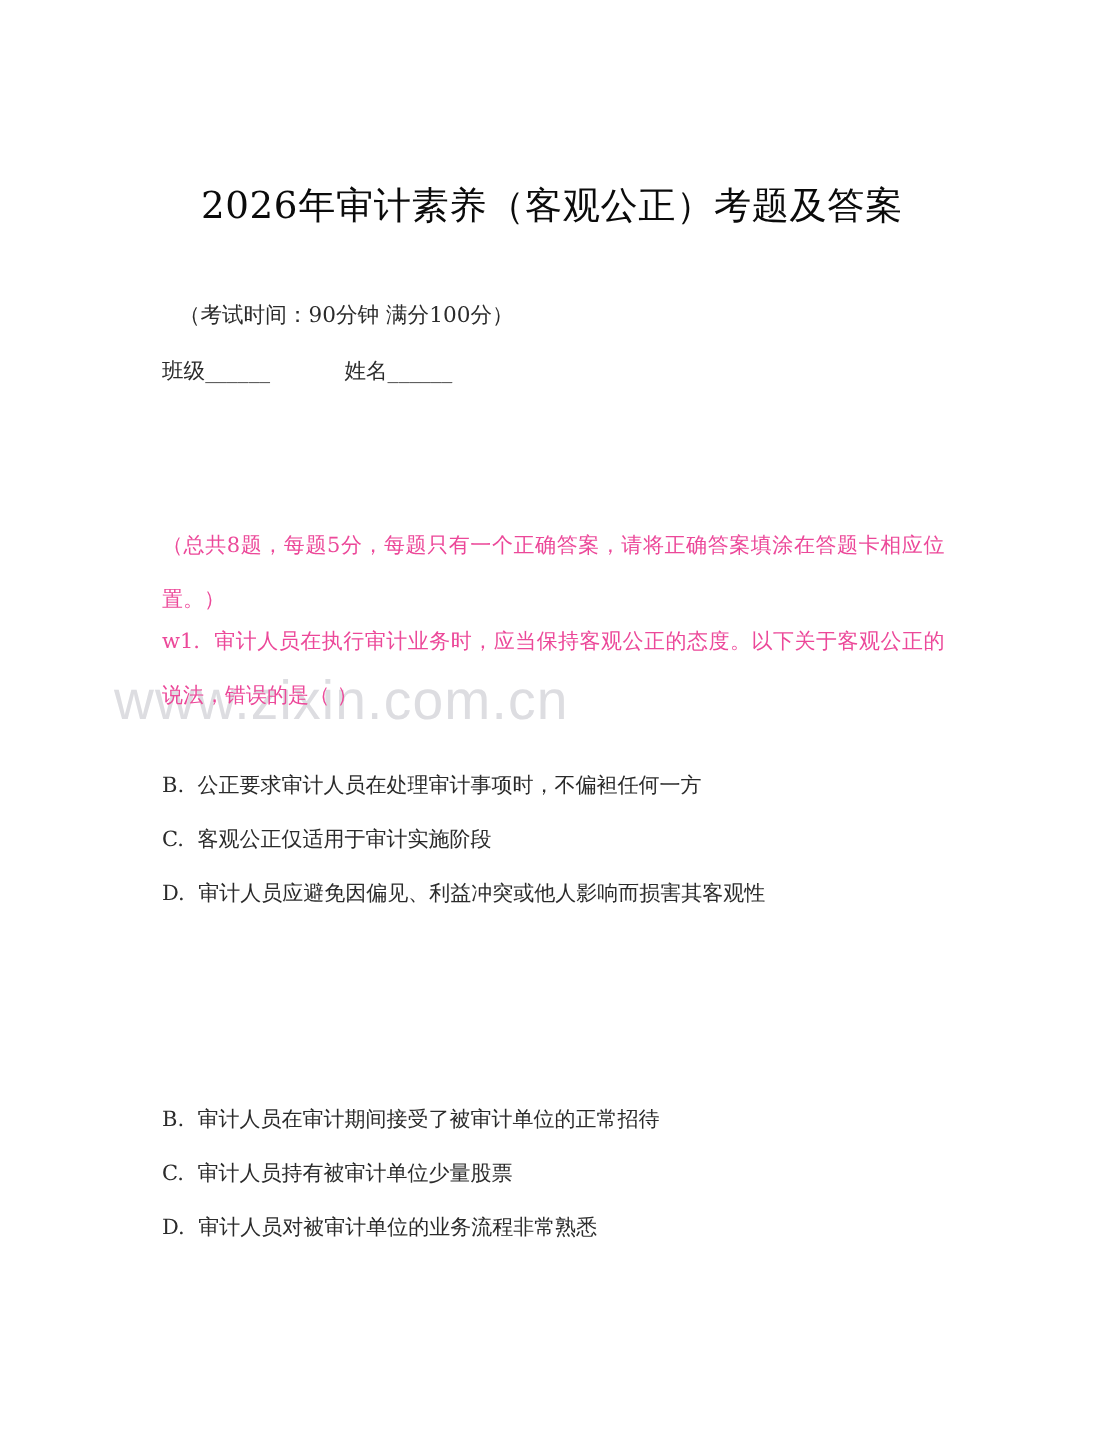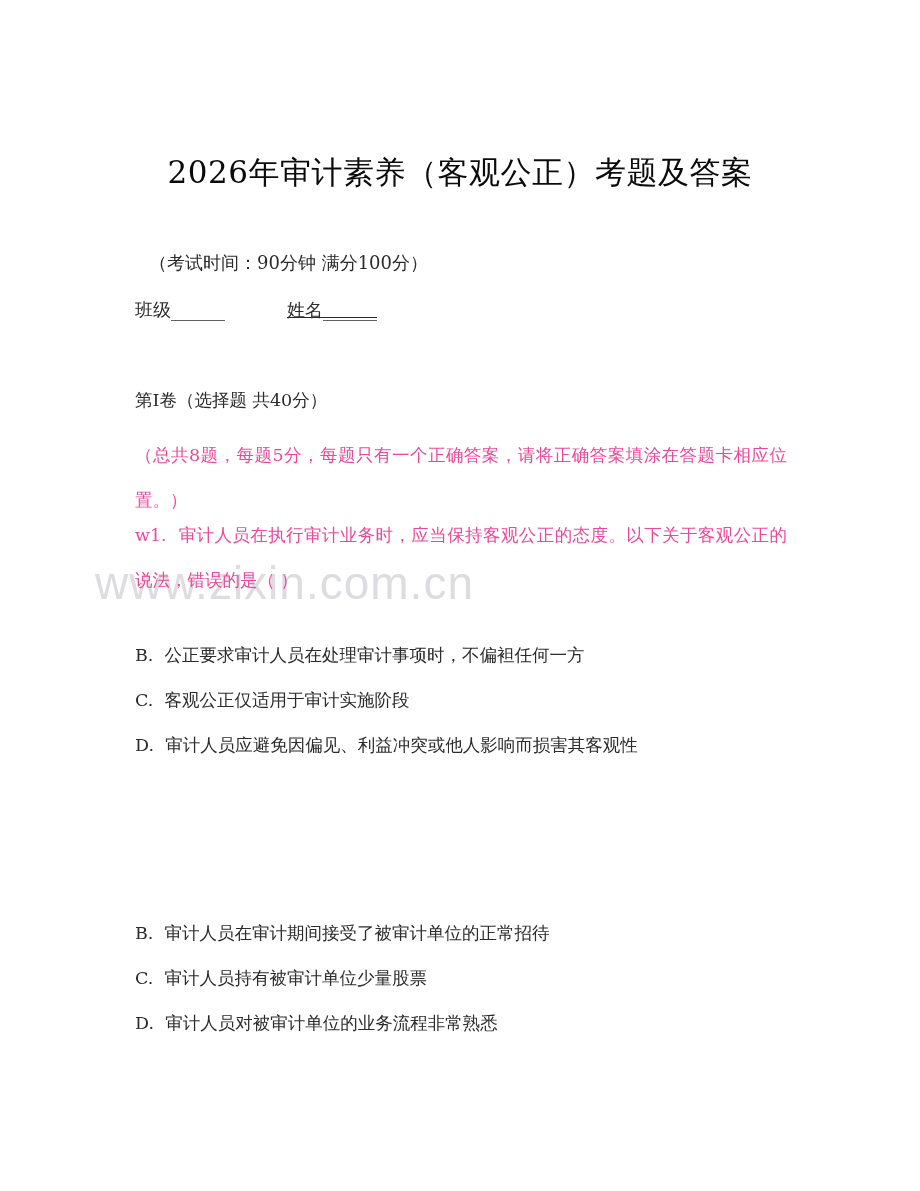--- a/index.html
+++ b/index.html
@@ -91,23 +91,22 @@
   <div class="watermark">www.zixin.com.cn</div>
 
   <div class="content">
 
     <div class="doc-title">2026年审计素养（客观公正）考题及答案</div>
 
     <div class="line meta-line" style="top:248px; left:14px;">（考试时间：90分钟        满分100分）</div>
 
     <div class="line meta-line blank-ul" style="top:295px; left:0px;">班级______</div>
 
-    <div class="line meta-line blank-ul" style="top:295px; left:152px;text-decoration:underline;">姓名______</div>
+    <div class="line meta-line blank-ul" style="top:295px; left:152px;">姓名______</div>
 
-    <div class="line" style="top:385px; left:0px;">第Ⅰ卷（选择题   共40分）</div>
 
     <div class="para" style="top:433px;">（总共8题，每题5分，每题只有一个正确答案，请将正确答案填涂在答题卡相应位置。）</div>
 
     <div class="para" style="top:513px;">
       <span>w1.</span><span>&nbsp;&nbsp;</span><span>审计人员在执行审计业务时，应当保持客观公正的态度。以下关于客观公正的说法，错误的是（   ）</span>
     </div>
 
     <div class="line" style="top:640px;">
       <span>B.</span><span>&nbsp;&nbsp;</span><span>公正要求审计人员在处理审计事项时，不偏袒任何一方</span>
     </div>

